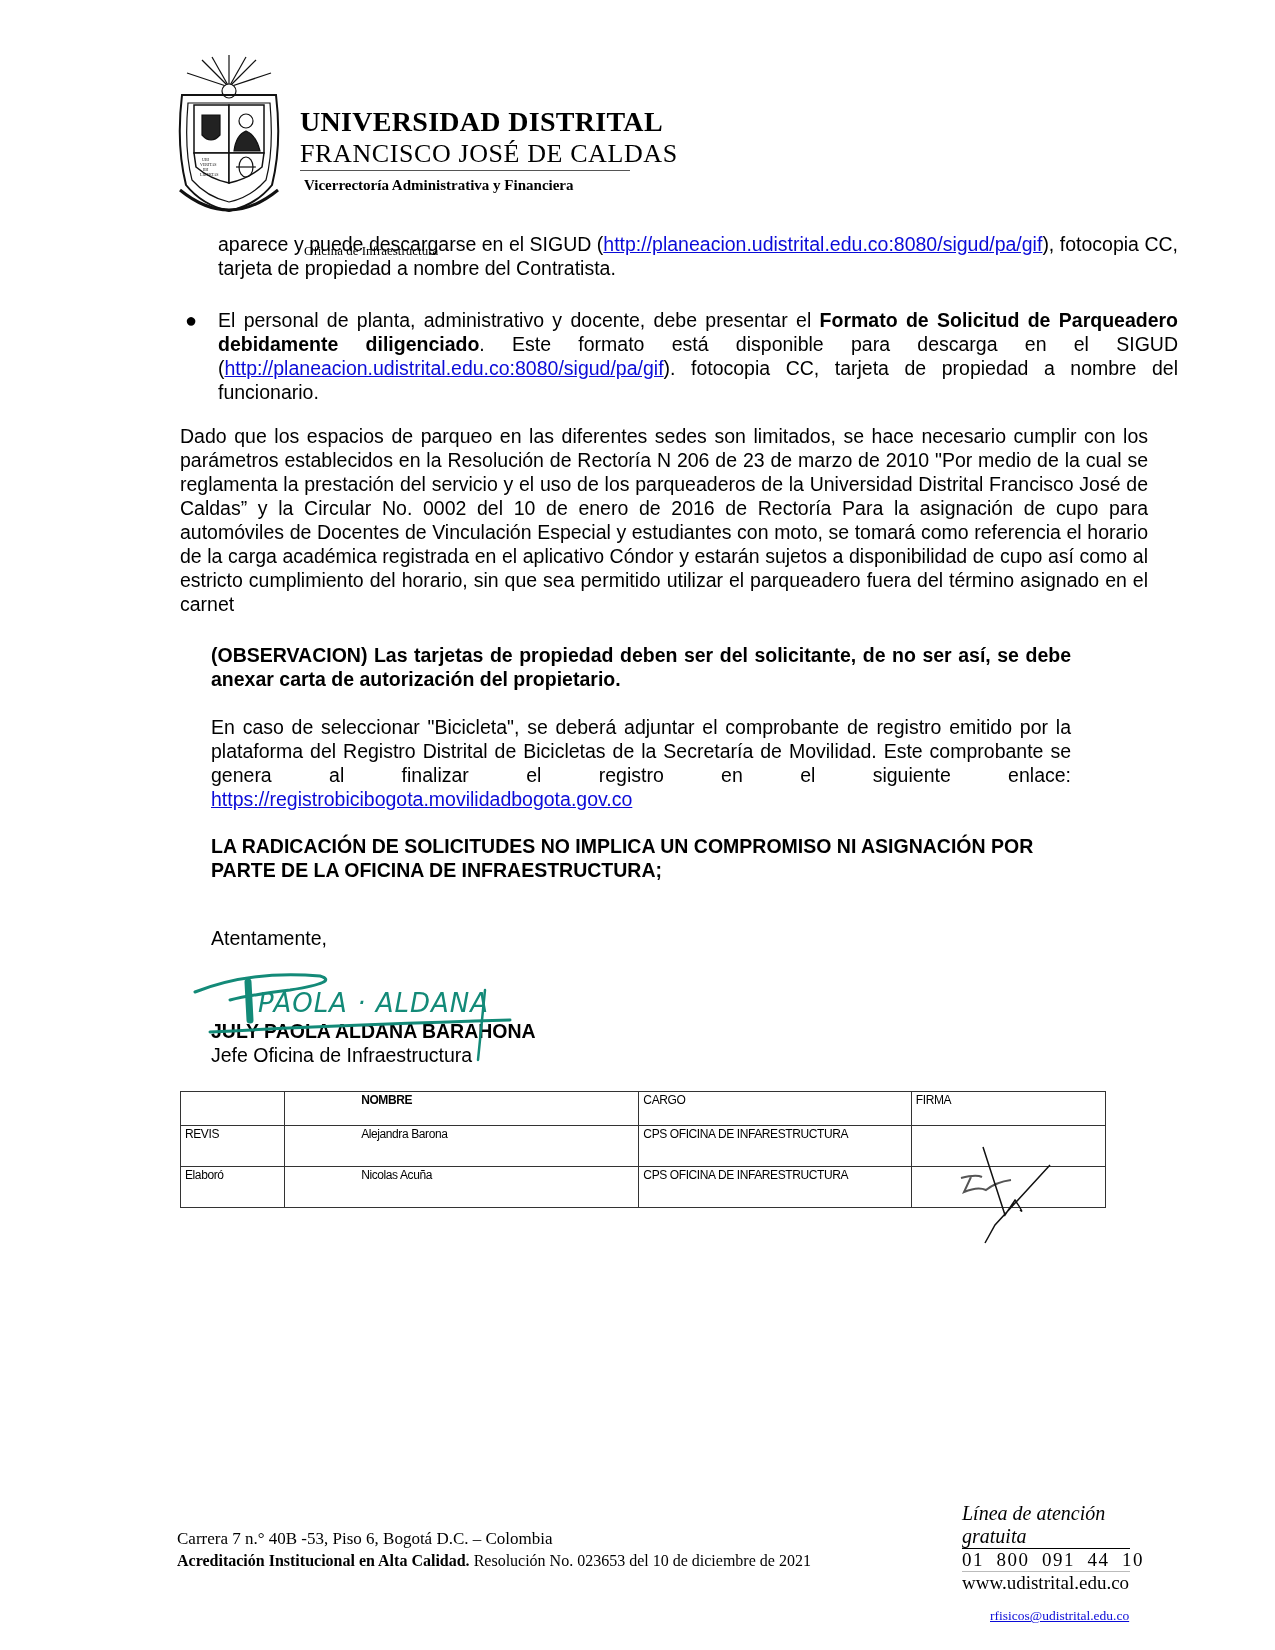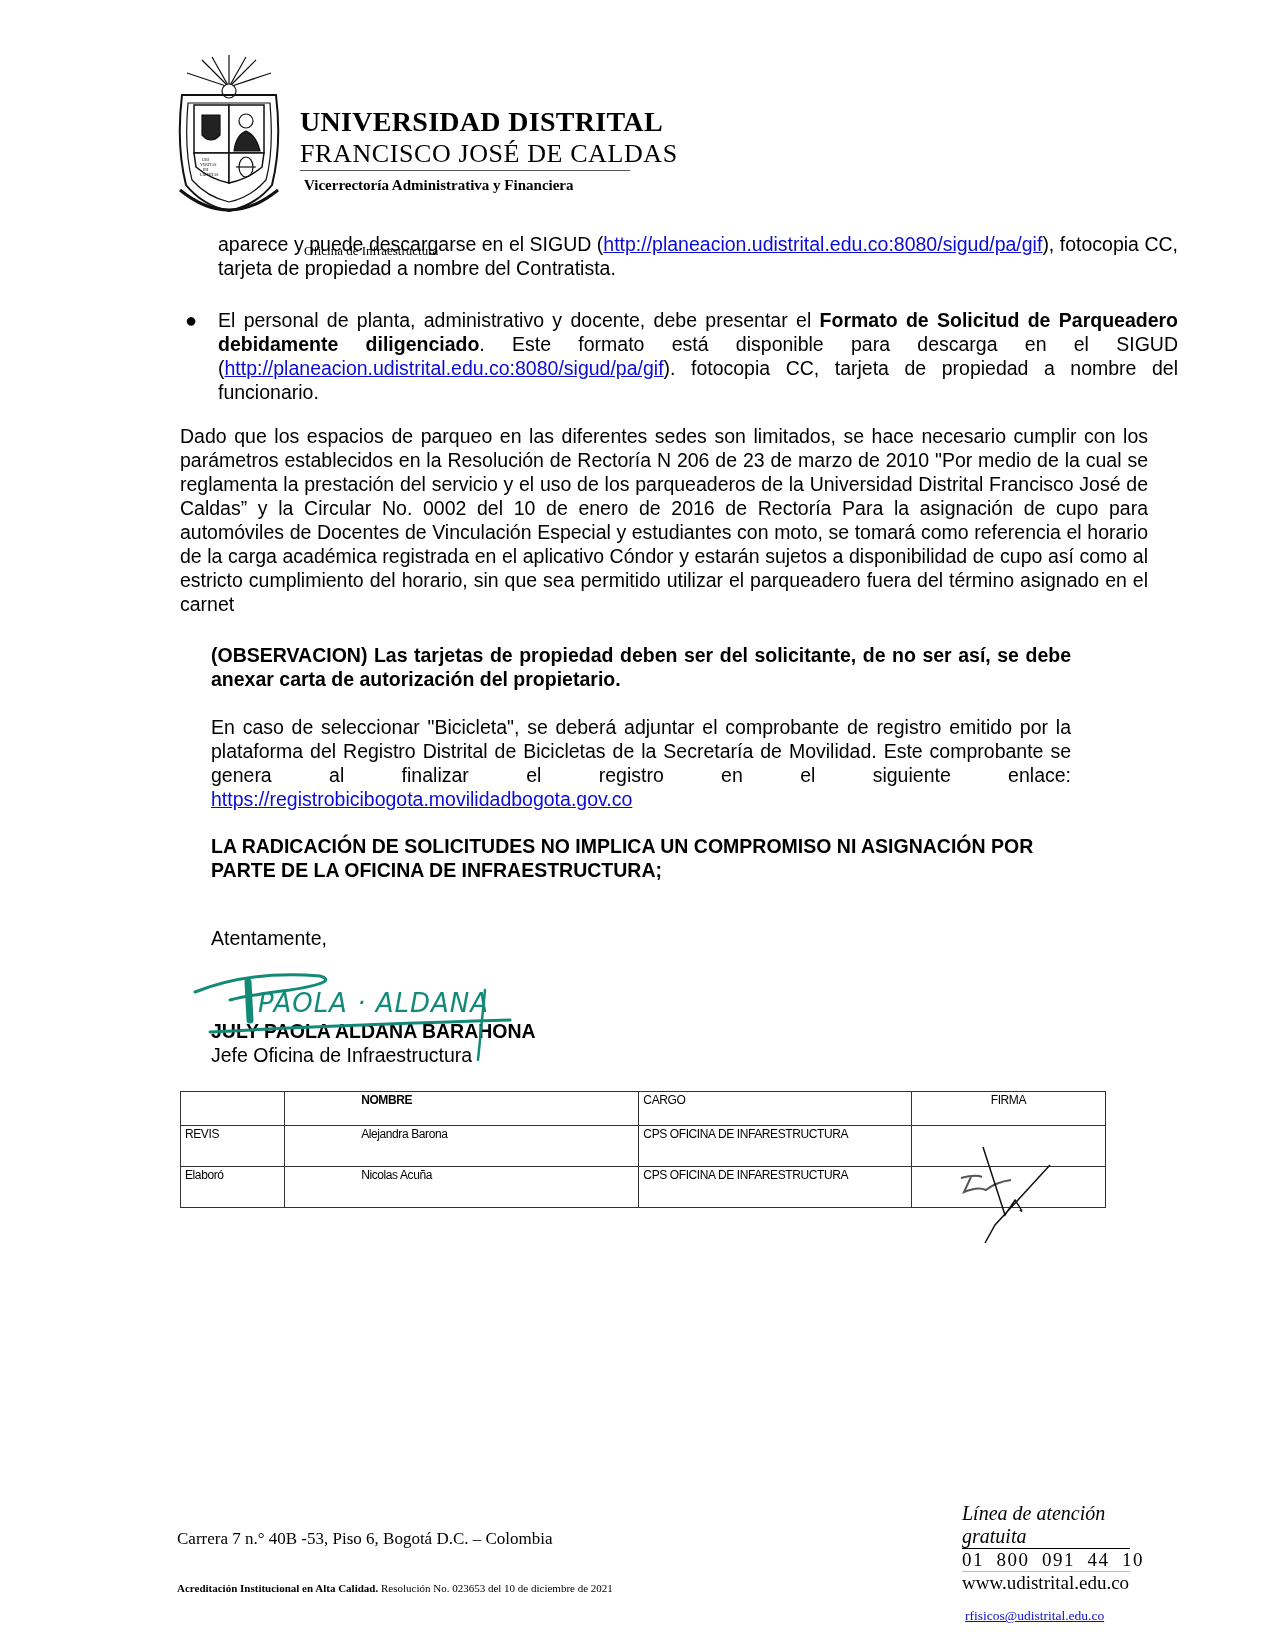--- a/index.html
+++ b/index.html
@@ -24,28 +24,28 @@
   .atent { left: 211px; top: 927px; font-size: 19.5px; }
   .signer { left: 211px; top: 1020px; font-size: 19.5px; font-weight: bold; }
   .signer-role { left: 211px; top: 1044px; font-size: 19.5px; }
   table.review { position: absolute; left: 180px; top: 1091px; width: 926px; border-collapse: collapse; font-size: 12px; letter-spacing: -0.4px; }
   table.review td { border: 1.5px solid #333; vertical-align: top; padding: 1px 4px; height: 30px; }
   table.review tr.head td { height: 31px; }
   table.review tr.row td { height: 38px; }
   .c1 { width: 105px; }
   .c2 { width: 312px; padding-left: 76px !important; font-weight: bold; }
   .c3 { width: 290px; }
-  .c4 { width: 200px; text-align: center; }
+  .c4 { width: 200px; }
   .footer-left { left: 177px; top: 1528px; font-size: 17px; line-height: 22px; font-family: "Liberation Serif", serif; }
-  .footer-left .small { font-size: 11px; margin-top: 27px; }
+  .footer-left .small { font-size: 16px; }
   .footer-right { left: 962px; top: 1502px; font-family: "Liberation Serif", serif; text-align: left; }
   .fr-line { font-size: 20px; border-bottom: 1px solid #000000; width: 168px; font-style: italic; }
   .fr-phone { font-size: 19px; letter-spacing: 1.5px; border-bottom: 1px solid #bbb; width: 168px; }
   .fr-web { font-size: 19px; }
-  .fr-mail { font-size: 13.5px; margin-top: 14px; margin-left: 3px; }
+  .fr-mail { font-size: 13.5px; margin-top: 14px; margin-left: 28px; }
 </style>
 </head>
 <body>
 
 <div class="abs logo">
   <svg width="115" height="165" viewBox="0 0 115 165">
     <g stroke="#111" stroke-width="1.2" fill="none">
       <line x1="57" y1="0" x2="57" y2="32"></line>
       <line x1="57" y1="32" x2="30" y2="5"></line>
       <line x1="57" y1="32" x2="84" y2="5"></line>

